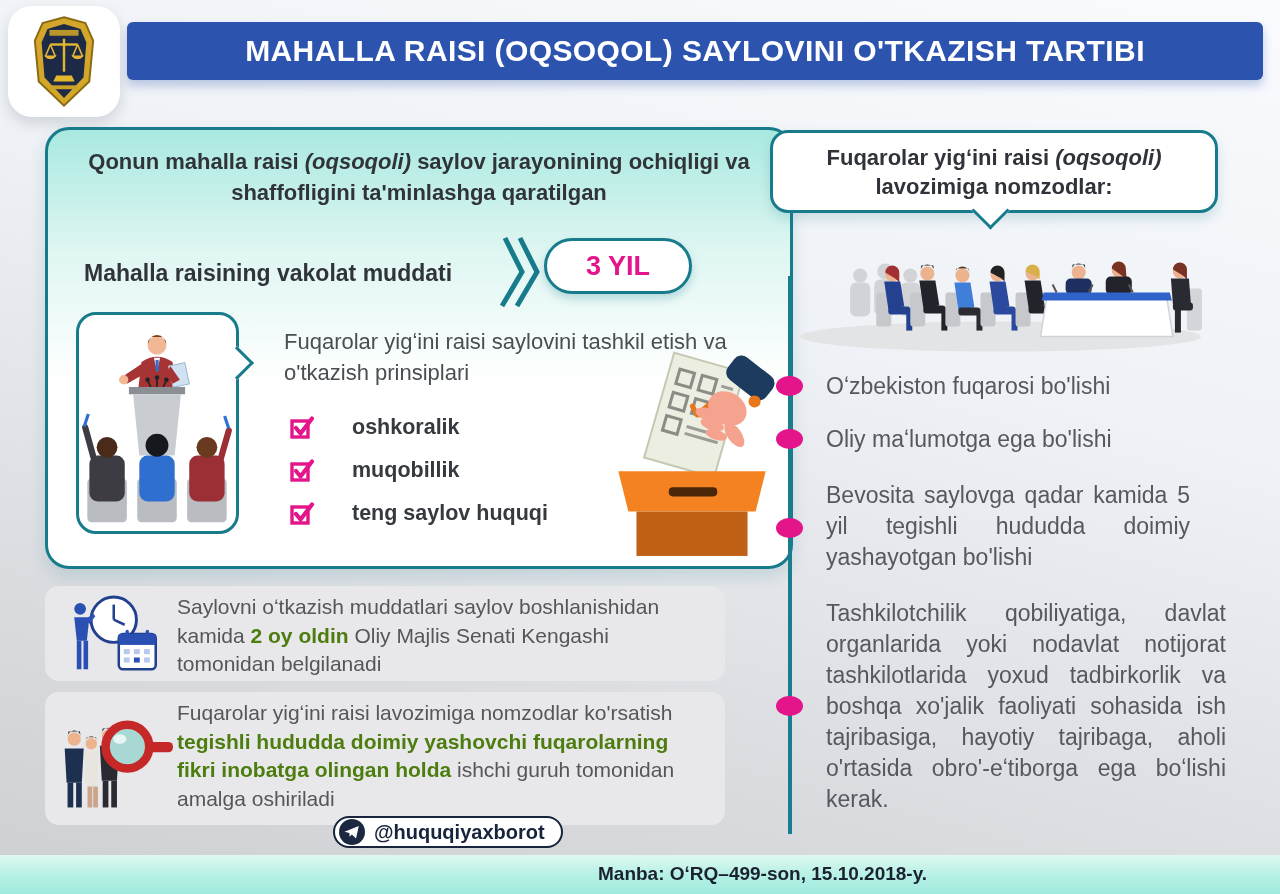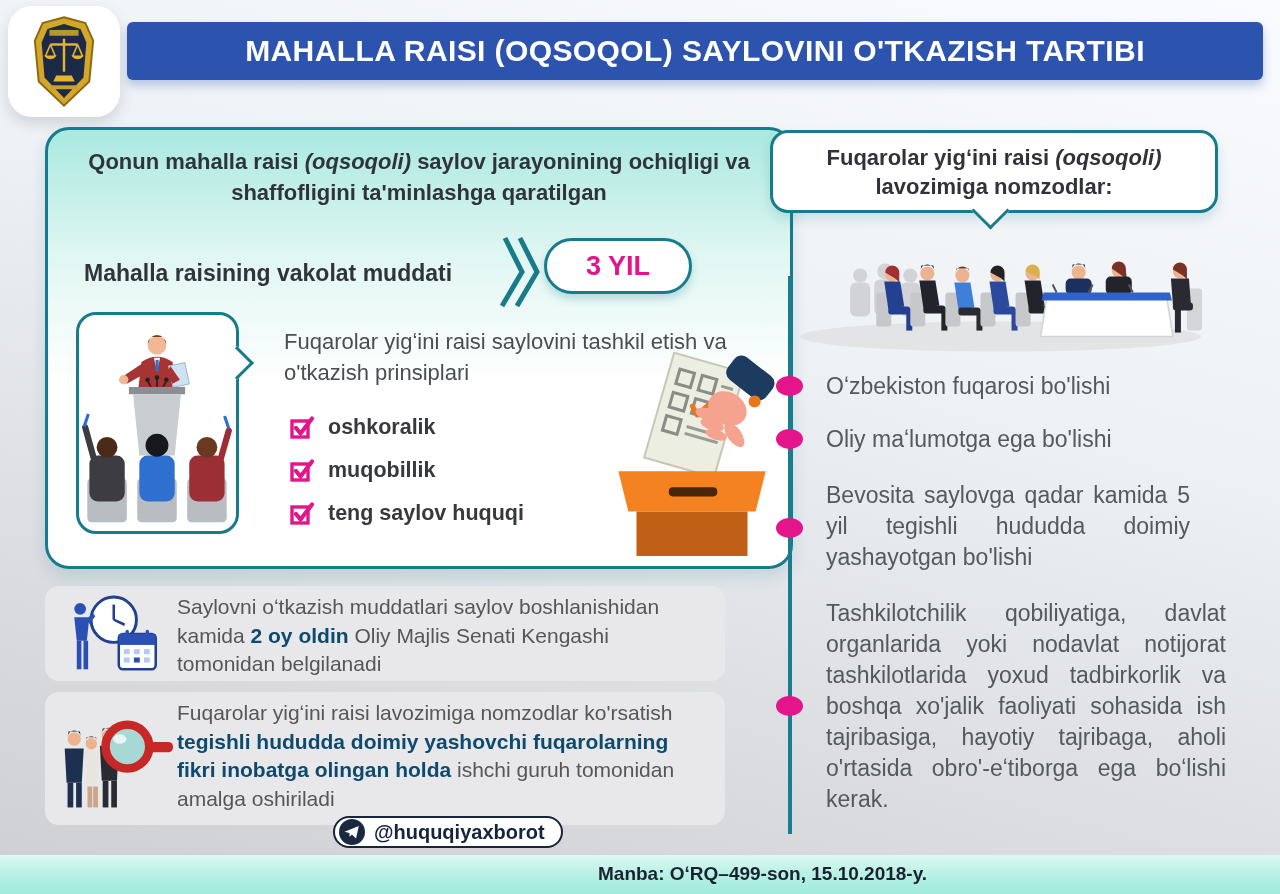--- a/index.html
+++ b/index.html
@@ -30,32 +30,32 @@
              display:flex;align-items:center;justify-content:center;
              font-size:27px;font-weight:800;color:#e4148a;box-shadow:0 5px 9px rgba(24,123,140,.25);}
   .bubble-podium{position:absolute;left:28px;top:182px;width:163px;height:222px;background:#fff;
                  border:3px solid #187b8c;border-radius:20px;box-sizing:border-box;}
   .bubble-podium::after{content:"";position:absolute;right:-13px;top:36px;width:21px;height:21px;
                  background:#fff;border-top:3px solid #187b8c;border-right:3px solid #187b8c;
                  transform:rotate(45deg);}
   .principles-text{position:absolute;left:236px;top:196px;width:452px;
                    font-size:22px;line-height:31px;color:#4a4e53;}
   .checklist{position:absolute;left:242px;top:276px;}
-  .check-row{display:flex;align-items:center;height:43px;}
+  .check-row{display:flex;align-items:center;height:43px;gap:24px;}
   .check-row svg{margin-right:13px;flex:0 0 auto;}
   .check-label{font-size:21.5px;font-weight:700;color:#36393e;}
   .ballot-art{position:absolute;right:12px;bottom:6px;}
 
   
   .info-box{position:absolute;left:45px;width:680px;background:#e8e8ea;border-radius:14px;}
   .info-box-1{top:586px;height:95px;}
   .info-box-2{top:692px;height:133px;}
   .info-icon{position:absolute;left:14px;top:6px;}
   .info-text{position:absolute;left:132px;right:14px;top:7px;font-size:21px;line-height:28.5px;color:#54565a;}
-  .info-text b{color:#0c4a6e;}
+  .info-text b{color:#4d7c0f;}
 
   
   .right-bubble{position:absolute;left:770px;top:130px;width:448px;height:83px;background:#fff;
                 border:3px solid #187b8c;border-radius:18px;box-sizing:border-box;
                 display:flex;align-items:center;justify-content:center;text-align:center;
                 font-size:22px;line-height:29px;font-weight:700;color:#30343a;
                 box-shadow:0 6px 12px rgba(24,123,140,.18);}
   .right-bubble::after{content:"";position:absolute;left:204px;bottom:-14px;width:24px;height:24px;
                 background:#fff;border-bottom:3px solid #187b8c;border-right:3px solid #187b8c;
                 transform:rotate(45deg);}

